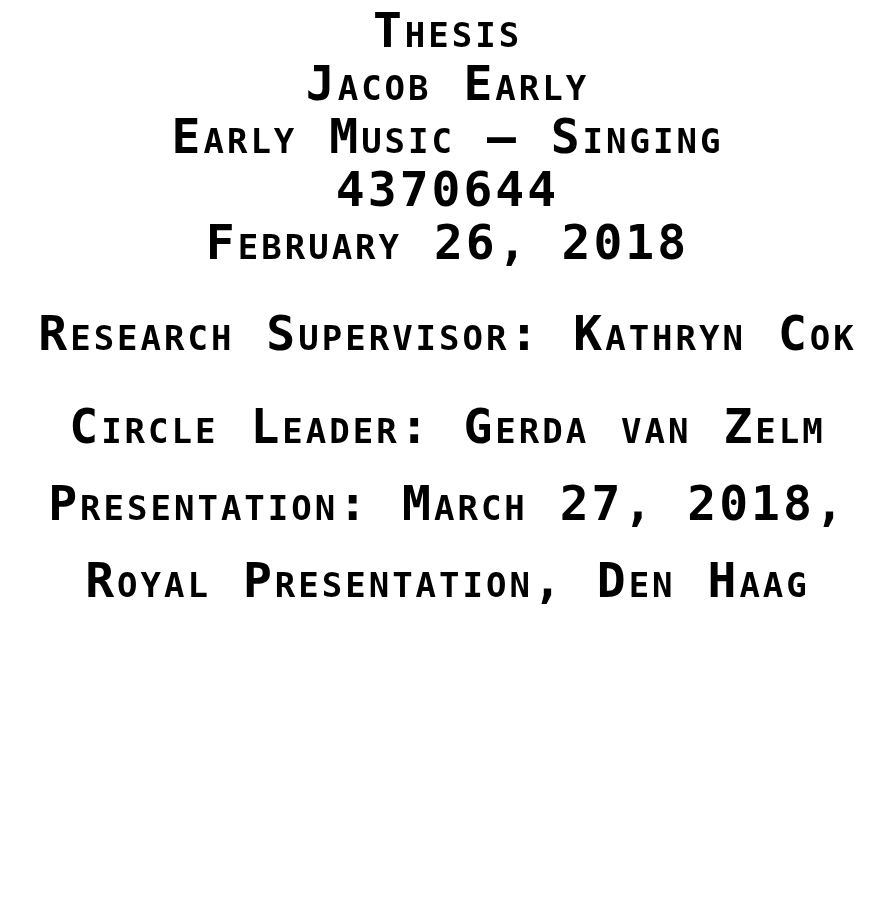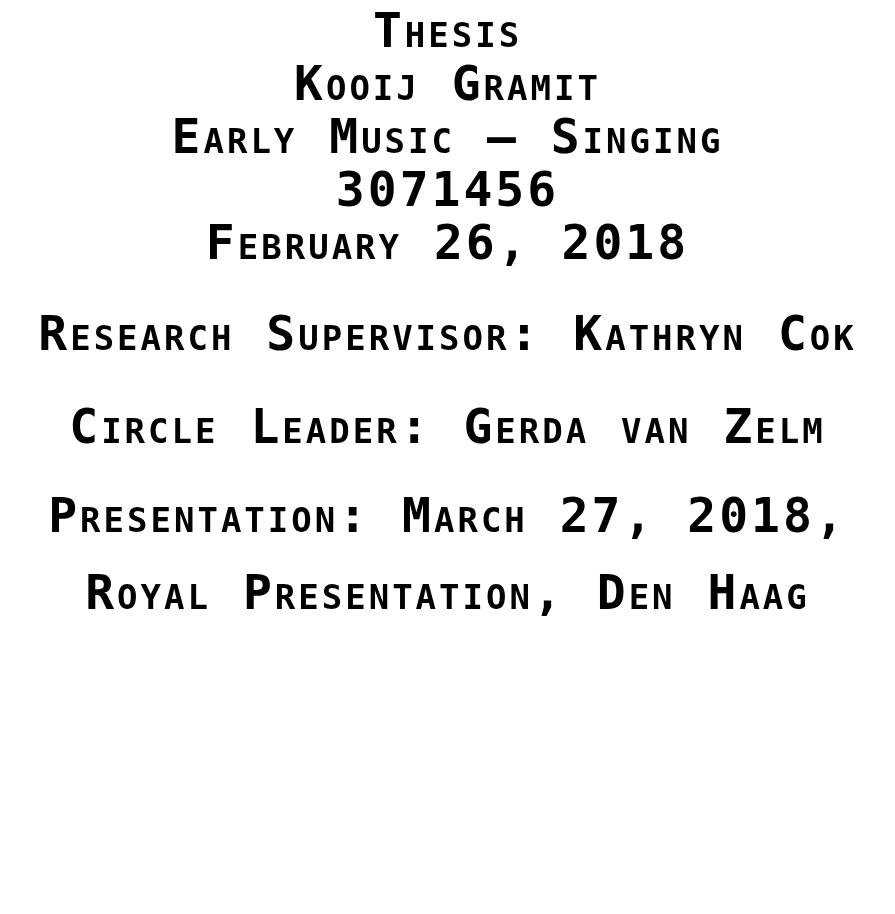--- a/index.html
+++ b/index.html
@@ -27,33 +27,33 @@
     line-height: 53px;
     letter-spacing: 3px;
   }
   .block { margin: 0; padding: 0; font-weight: bold; }
   .line  { margin: 0; padding: 0; white-space: nowrap; }
 
   .block-title        { margin-top: 0; }
   .block-teachers     { margin-top: 40px; }
   .block-supervisor   { margin-top: 38px; }
   .block-circle       { margin-top: 40px; }
-  .block-presentation { margin-top: 41px; line-height: 42px; }
+  .block-presentation { margin-top: 29px; line-height: 42px; }
   .block-venue        { margin-top: 30px; }
 </style>
 </head>
 <body>
 
 <main class="page">
 
   <section class="block block-title">
     <div class="line">Thesis</div>
-    <div class="line">Kooij Gramit</div>
+    <div class="line">Jacob Early</div>
     <div class="line">Early Music — Singing</div>
-    <div class="line">3071456</div>
+    <div class="line">4370644</div>
     <div class="line">February 26, 2018</div>
   </section>
 
 
   <section class="block block-supervisor">
     <div class="line">Research Supervisor: Kathryn Cok</div>
   </section>
 
   <section class="block block-circle">
     <div class="line">Circle Leader: Gerda van Zelm</div>

